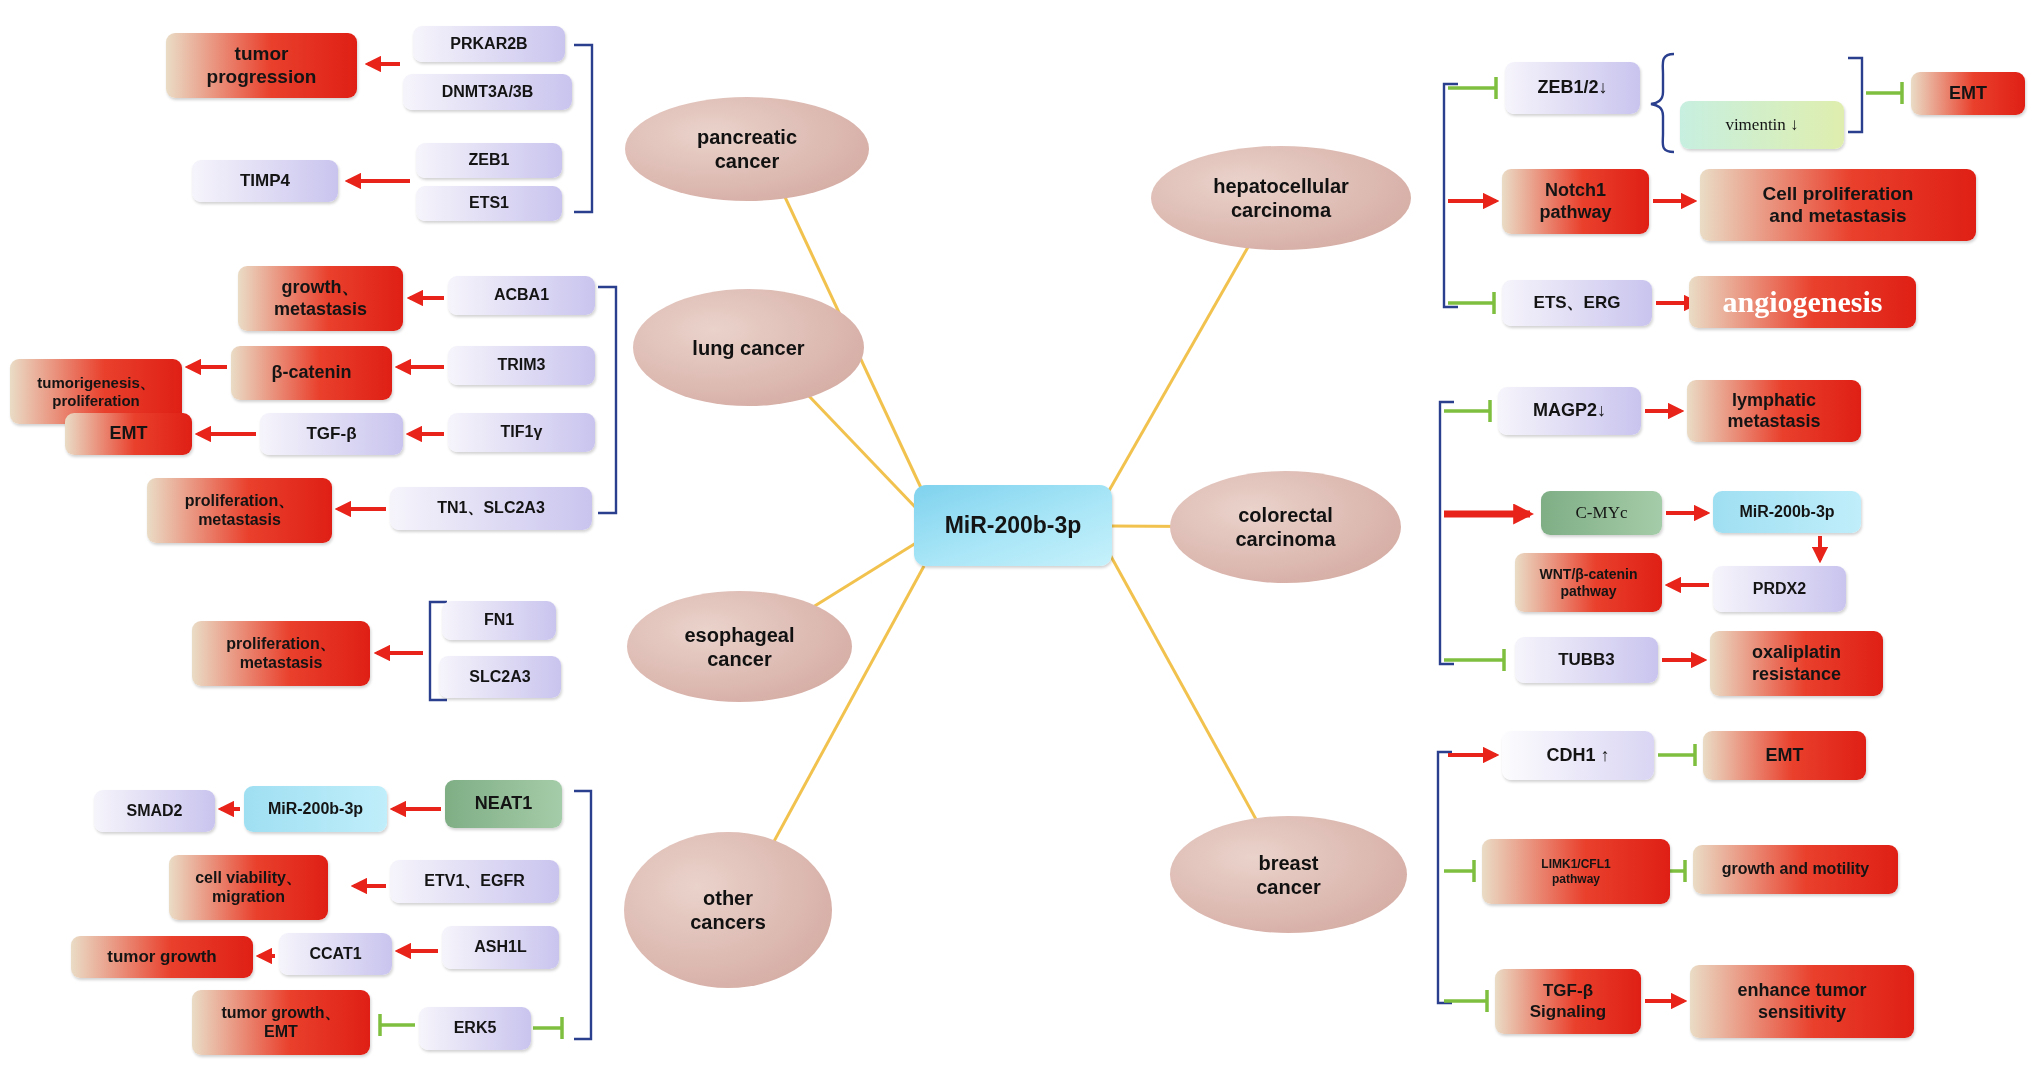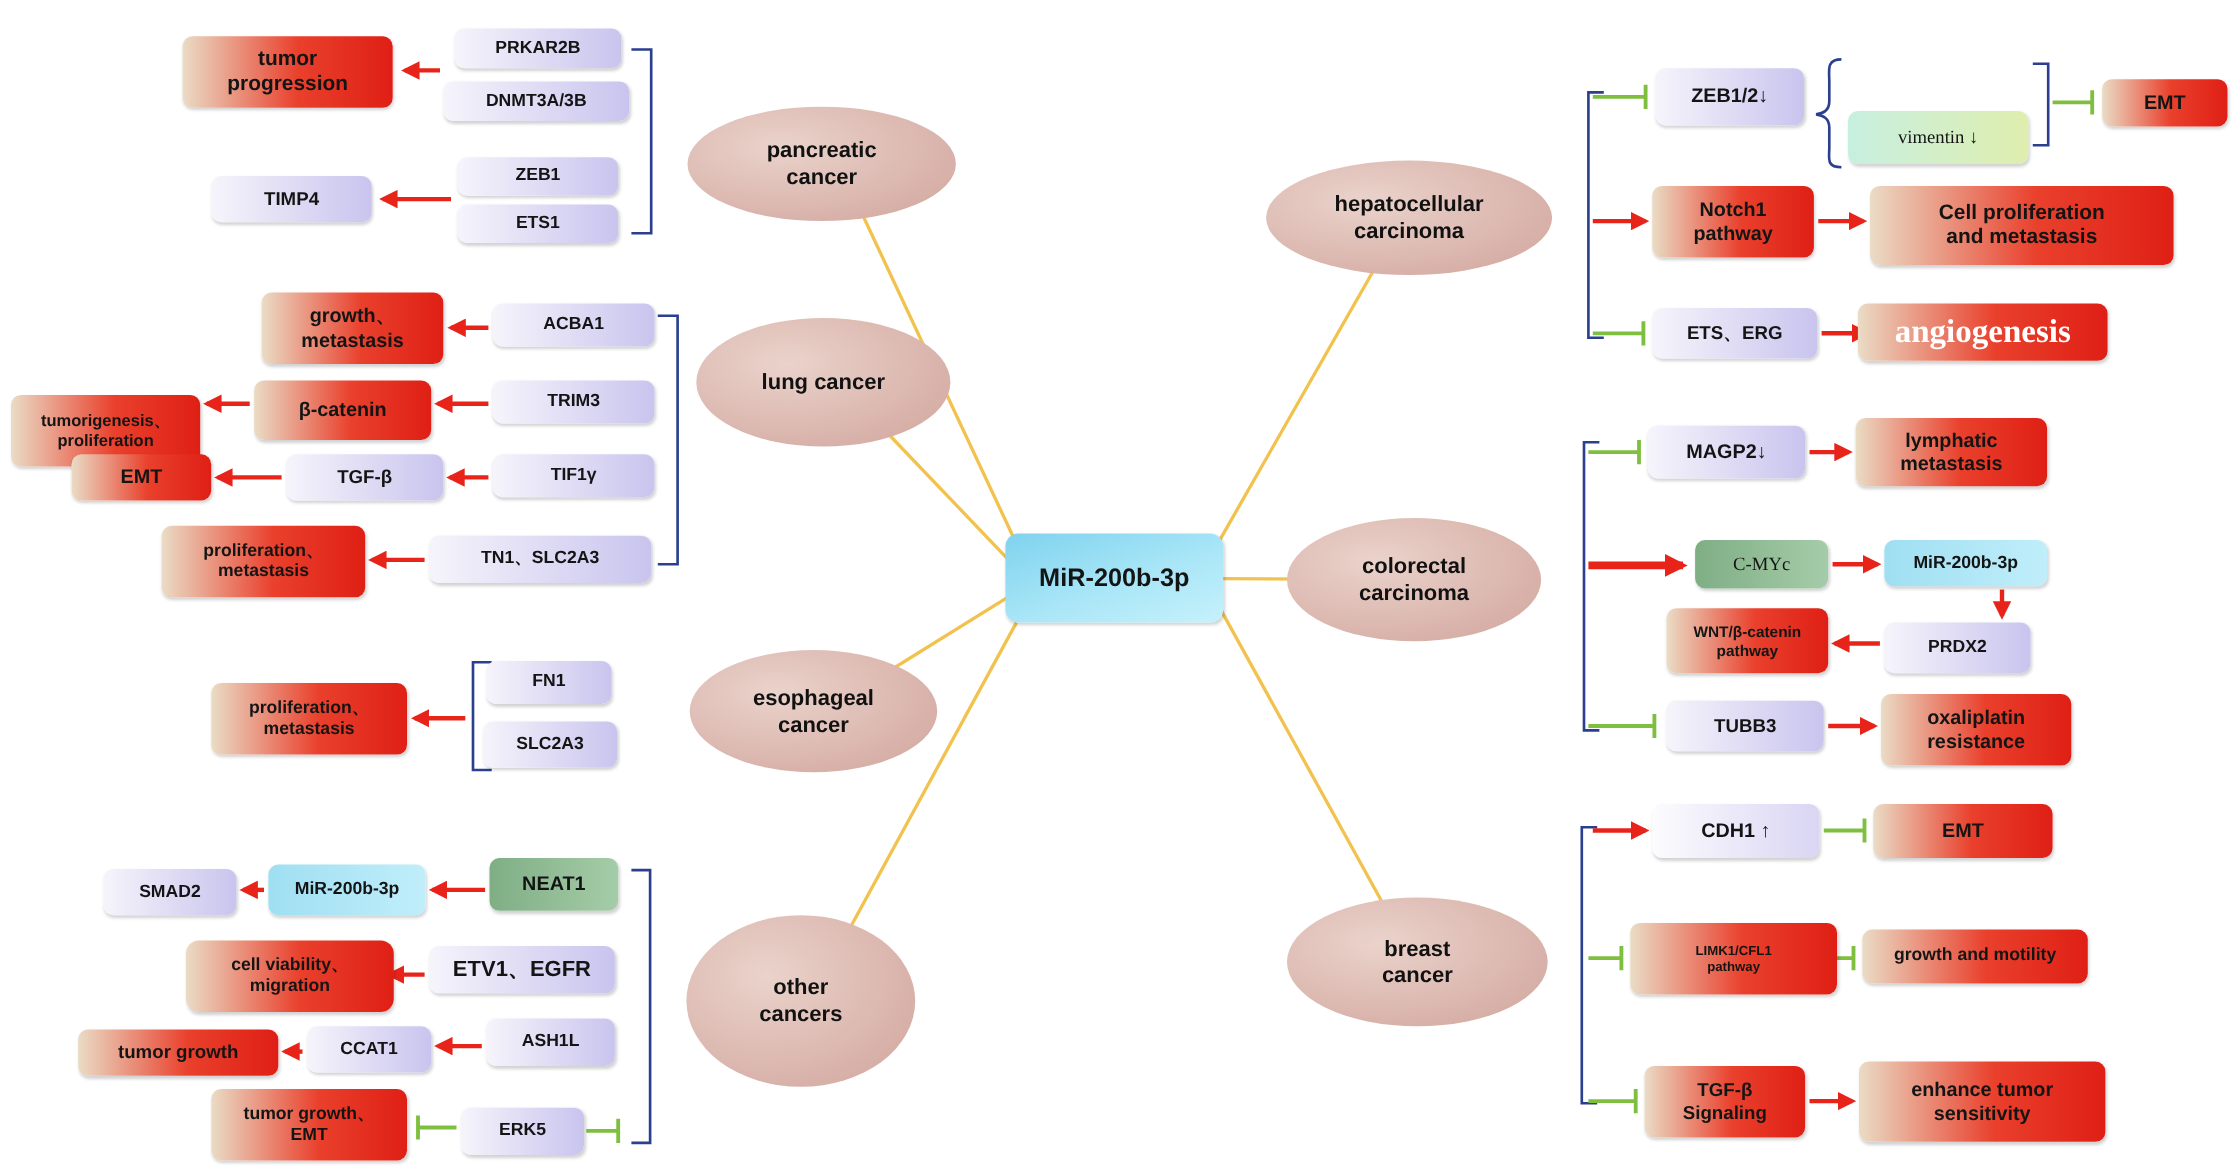--- a/index.html
+++ b/index.html
@@ -143,23 +143,23 @@
 <div class="node lav" style="left:390px;top:487px;width:202px;height:43px;font-size:16px;">TN1、SLC2A3</div>
 
 <div class="node red" style="left:192px;top:621px;width:178px;height:65px;font-size:16px;">proliferation、
 metastasis</div>
 <div class="node lav" style="left:442px;top:601px;width:114px;height:39px;font-size:16px;">FN1</div>
 <div class="node lav" style="left:439px;top:656px;width:122px;height:42px;font-size:16px;">SLC2A3</div>
 
 <div class="node lav" style="left:94px;top:790px;width:121px;height:42px;font-size:16px;">SMAD2</div>
 <div class="node cyan" style="left:244px;top:786px;width:143px;height:46px;font-size:16px;">MiR-200b-3p</div>
 <div class="node grn" style="left:445px;top:780px;width:117px;height:48px;font-size:18px;">NEAT1</div>
-<div class="node red" style="left:169px;top:855px;width:189px;height:65px;font-size:16px;border-radius:12px;">cell viability、
+<div class="node red" style="left:169px;top:855px;width:159px;height:65px;font-size:16px;">cell viability、
 migration</div>
-<div class="node lav" style="left:390px;top:860px;width:169px;height:43px;font-size:20px;">ETV1、EGFR</div>
+<div class="node lav" style="left:390px;top:860px;width:169px;height:43px;font-size:16px;">ETV1、EGFR</div>
 <div class="node red" style="left:71px;top:936px;width:182px;height:42px;font-size:17px;">tumor growth</div>
 <div class="node lav" style="left:279px;top:933px;width:113px;height:42px;font-size:16px;">CCAT1</div>
 <div class="node lav" style="left:442px;top:926px;width:117px;height:43px;font-size:16px;">ASH1L</div>
 <div class="node red" style="left:192px;top:990px;width:178px;height:65px;font-size:16px;">tumor growth、
 EMT</div>
 <div class="node lav" style="left:419px;top:1007px;width:112px;height:43px;font-size:16px;">ERK5</div>
 
 <div class="node lav" style="left:1505px;top:62px;width:135px;height:52px;font-size:18px;">ZEB1/2↓</div>
 <div class="node gc" style="left:1680px;top:101px;width:164px;height:48px;font-size:17px;font-weight:normal;font-family:'Liberation Serif',serif;">vimentin ↓</div>
 <div class="node red" style="left:1911px;top:72px;width:114px;height:43px;font-size:18px;">EMT</div>

